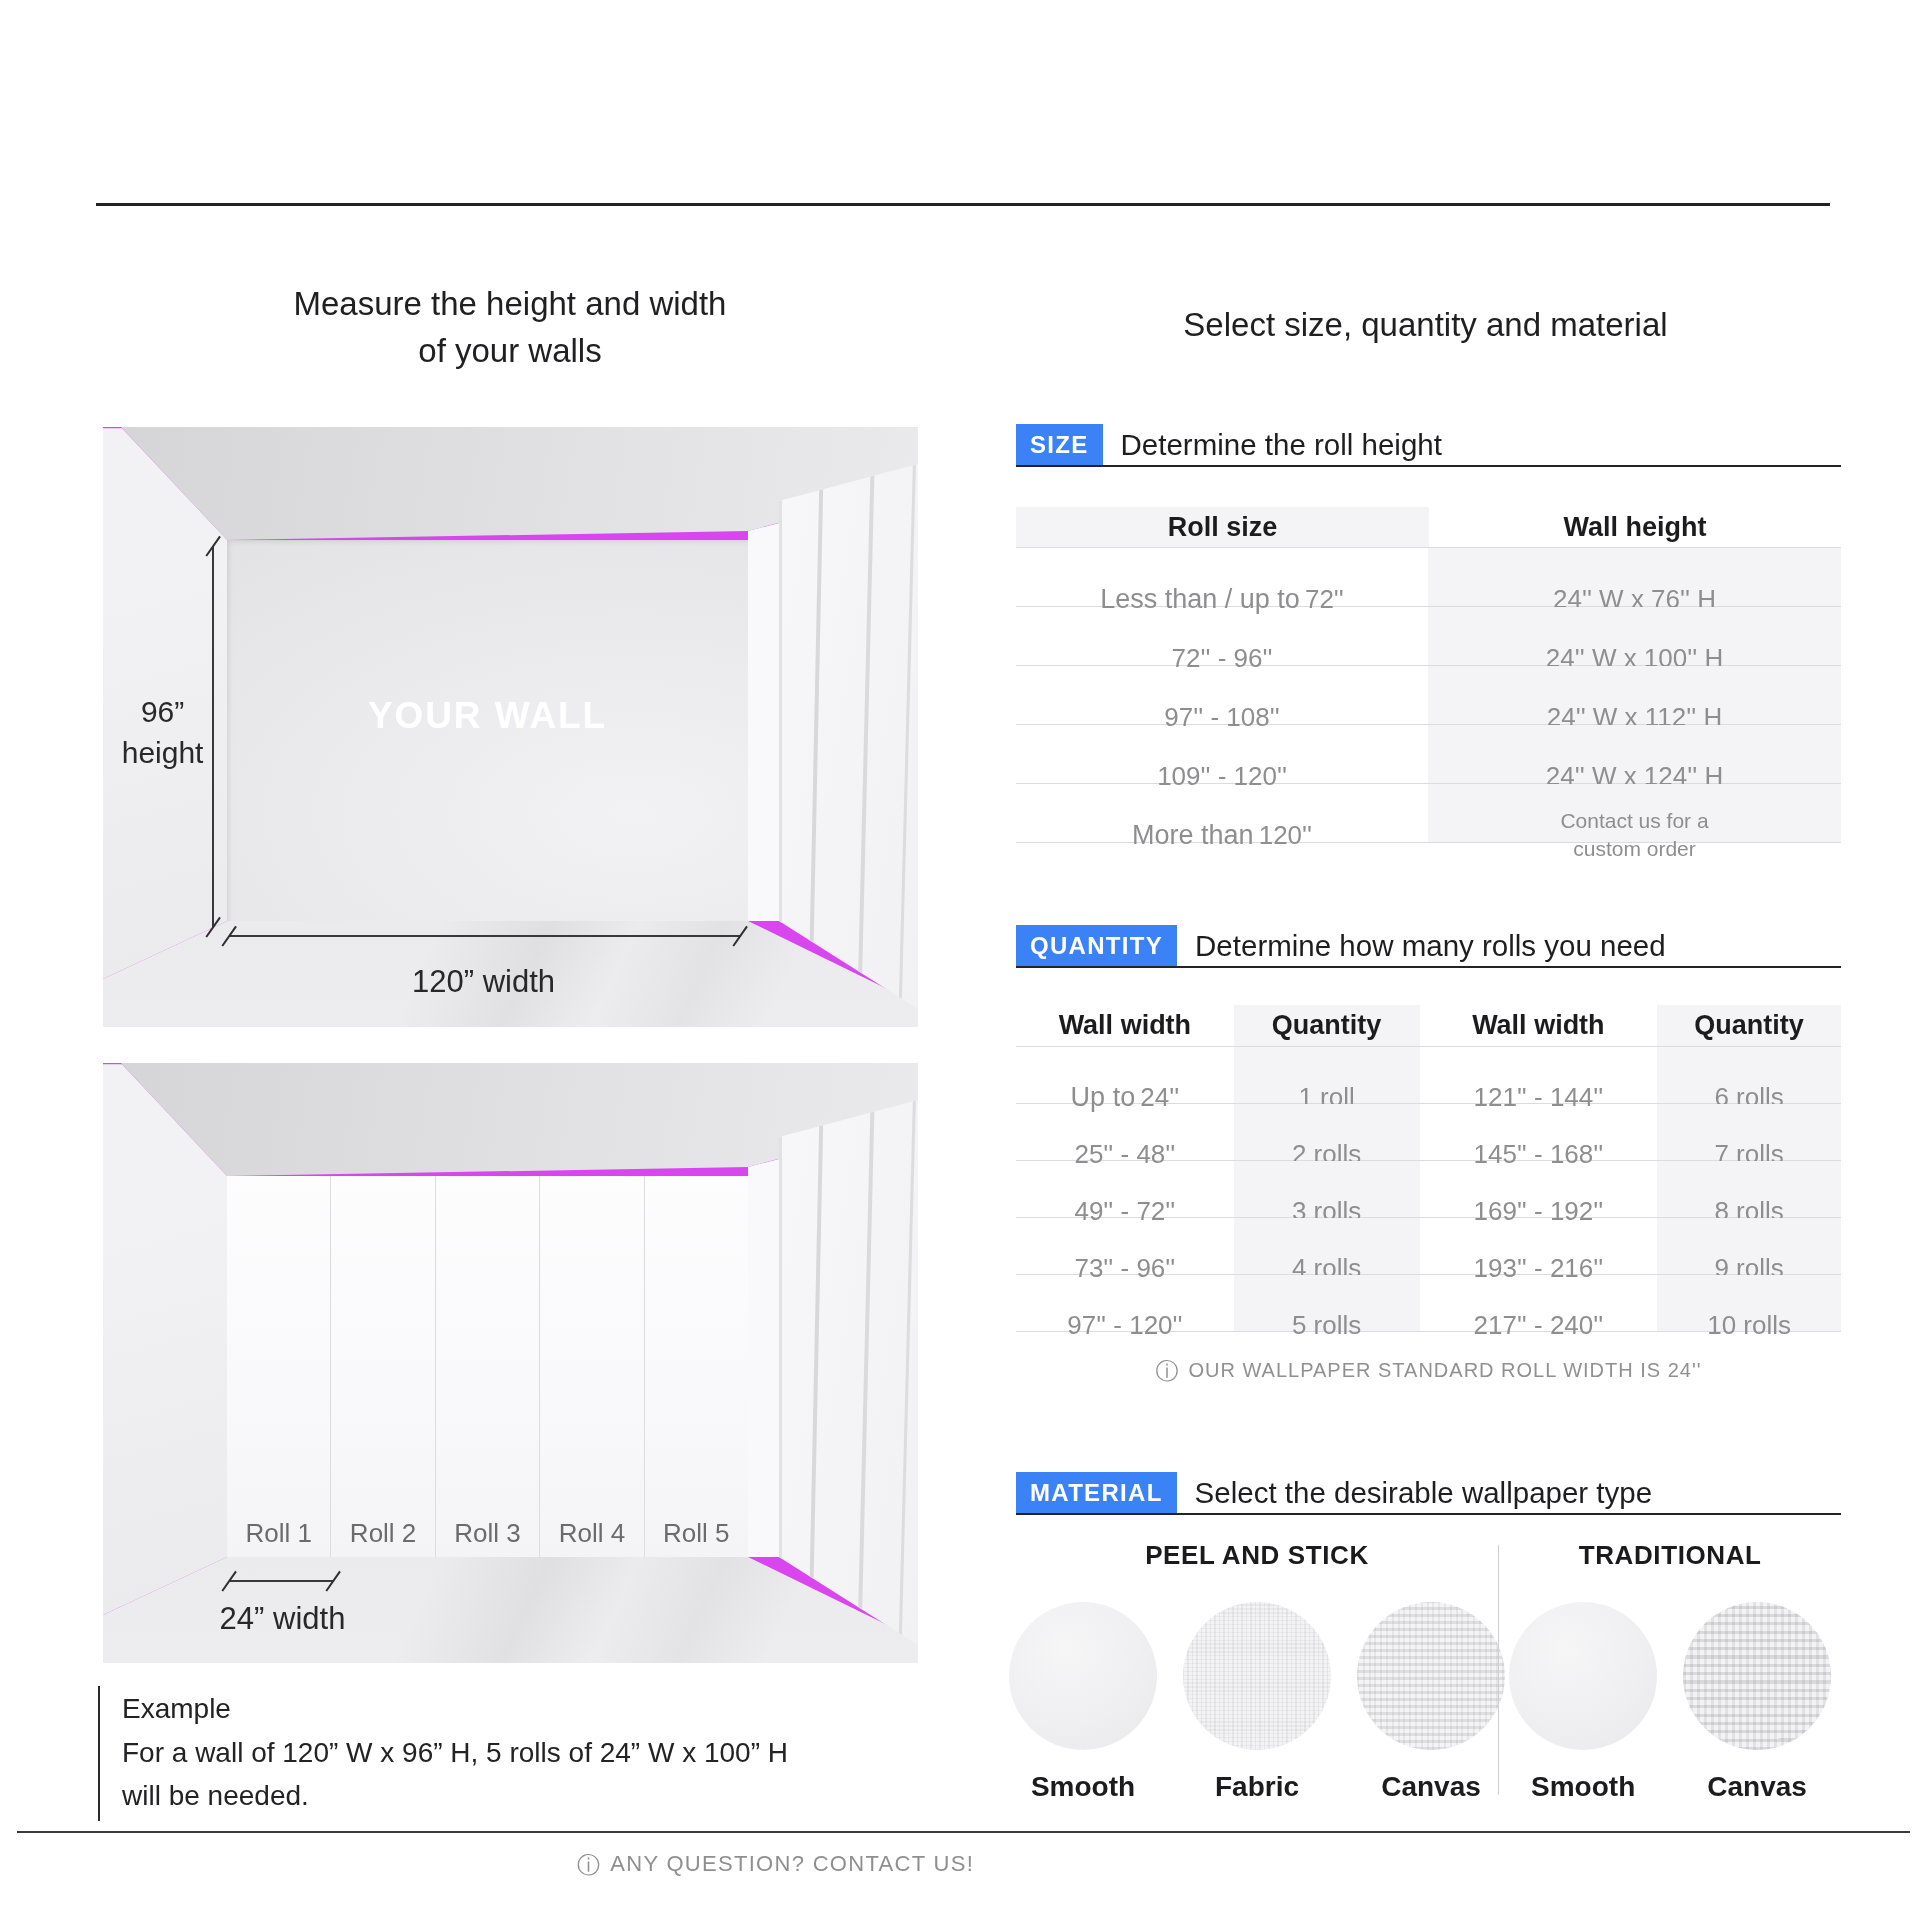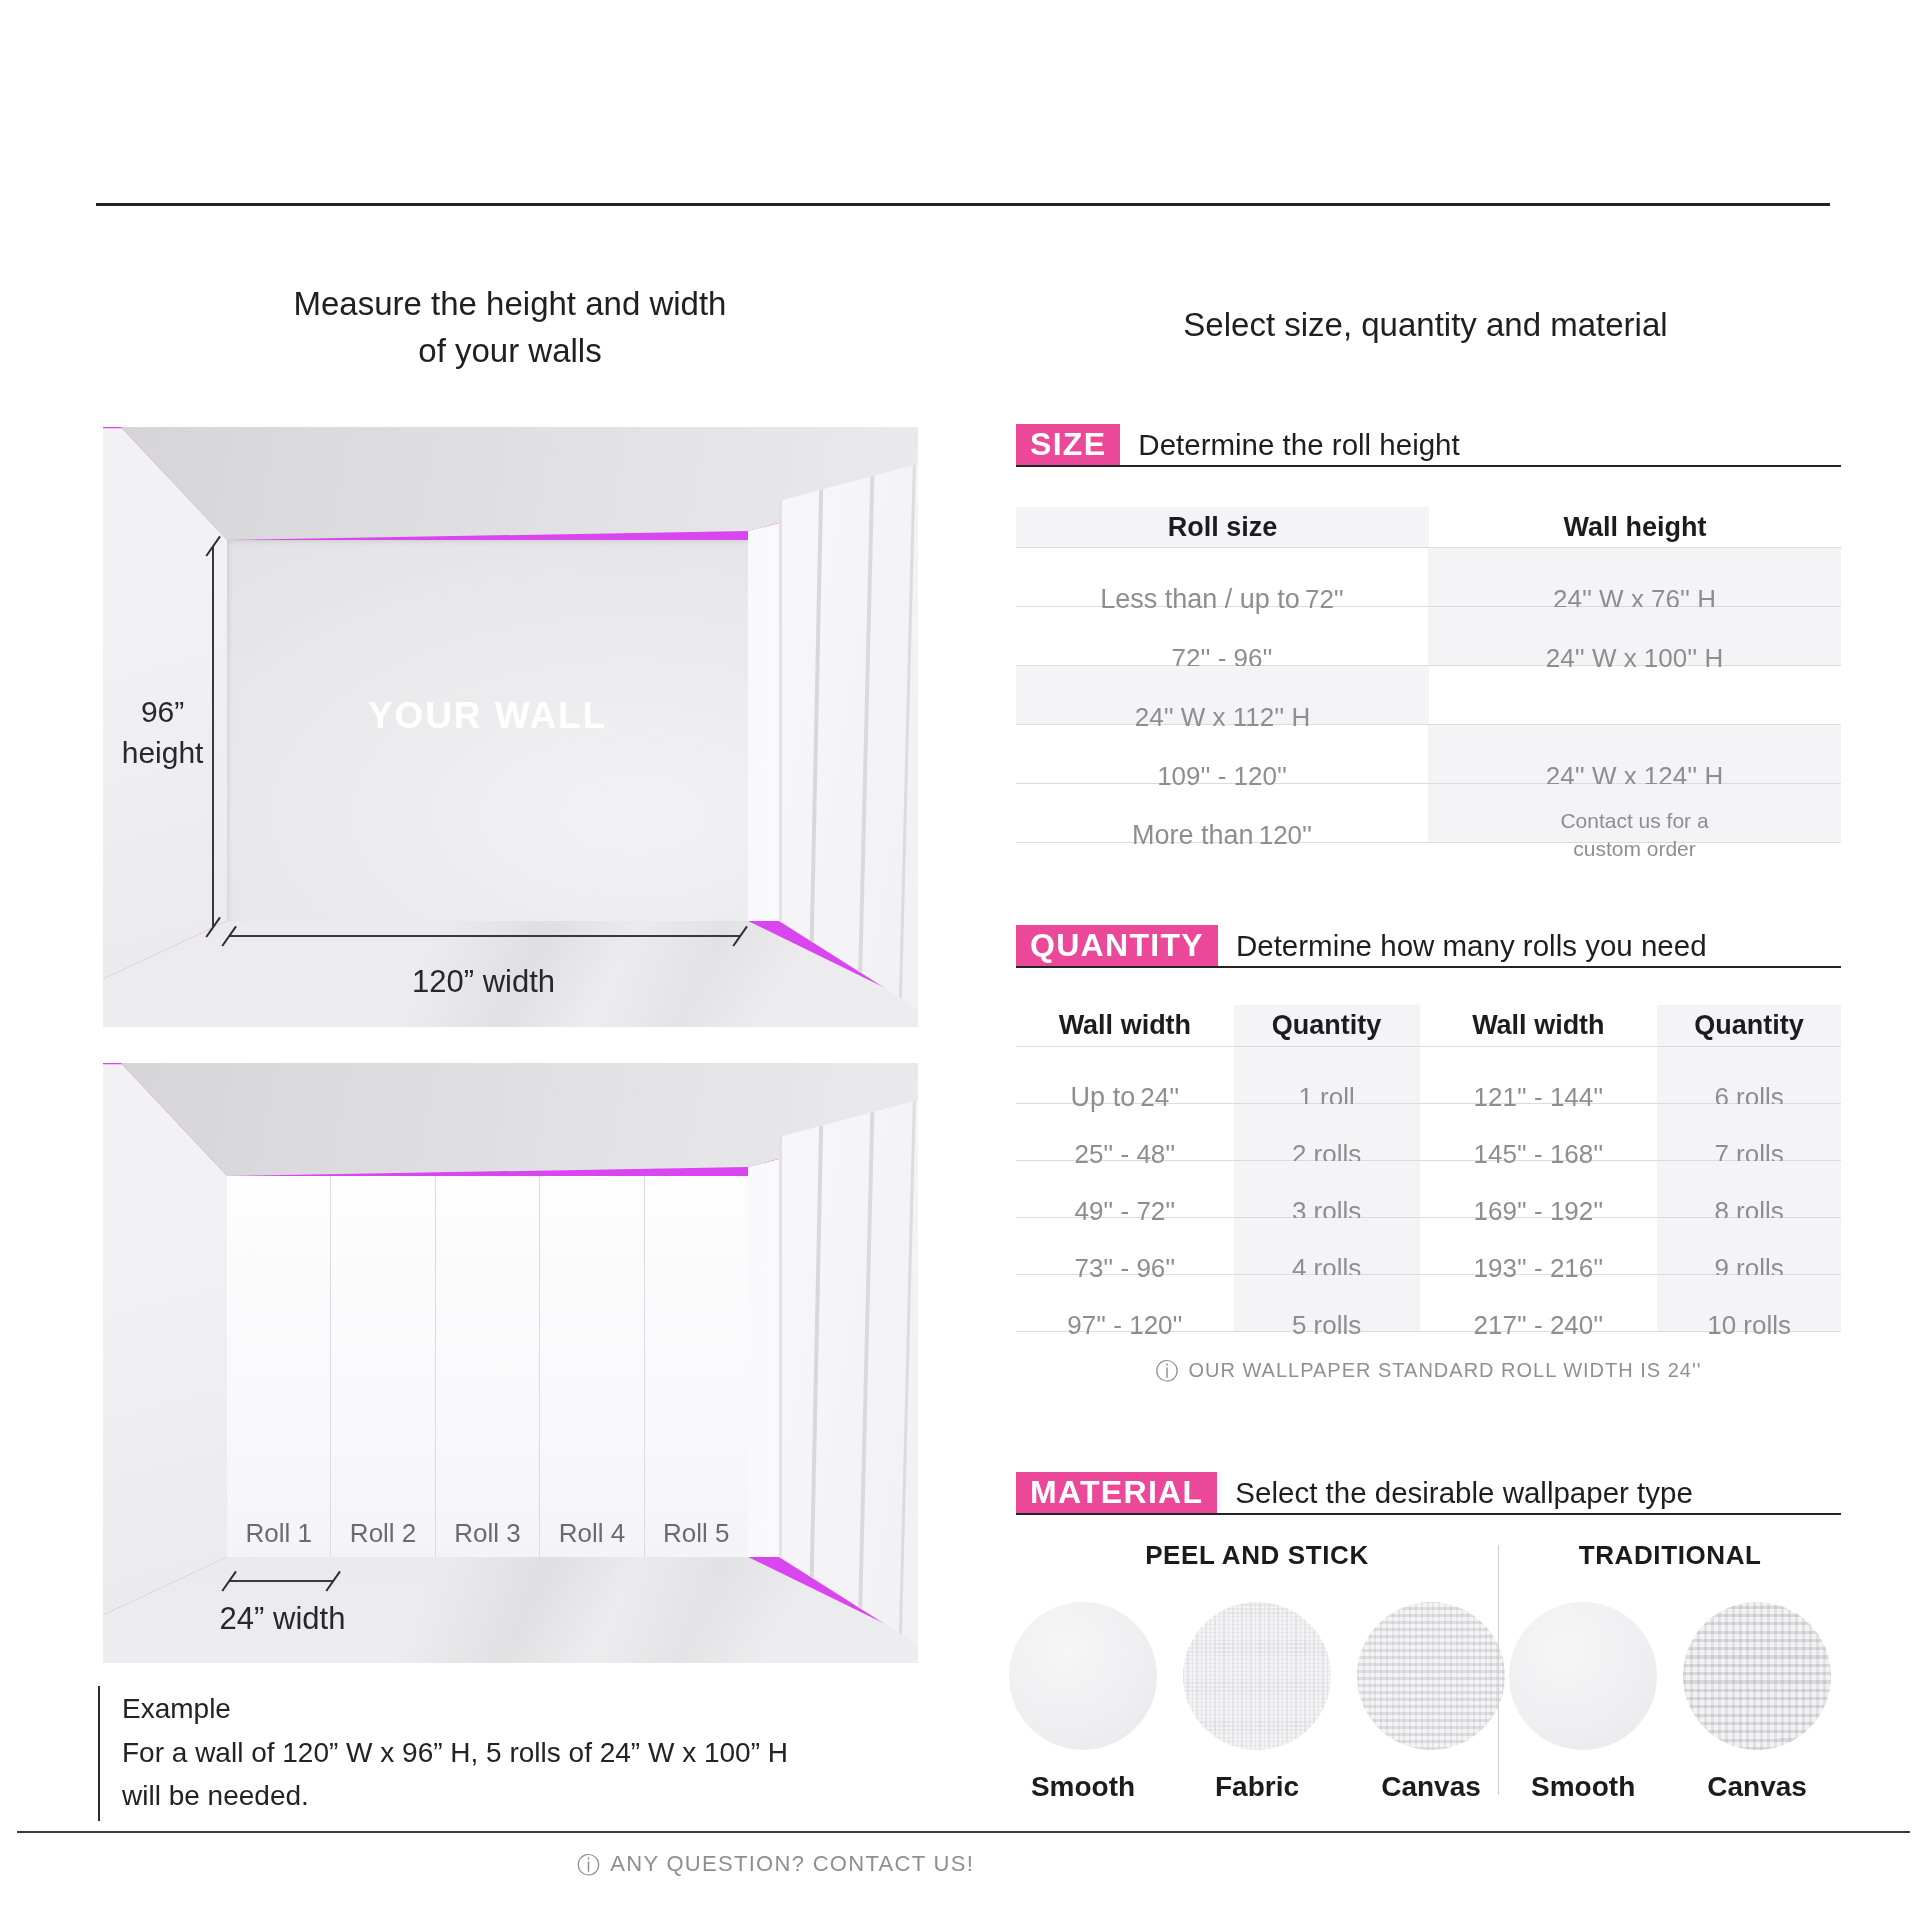--- a/index.html
+++ b/index.html
@@ -64,21 +64,21 @@
   .roll span{position:absolute;bottom:7.7px;left:0;width:100%;text-align:center;font-size:26px;color:#6b6b6d;}
 
   
   .example{position:absolute;left:98px;top:1686px;border-left:2.6px solid #2c2c2e;
     padding:1.3px 0 3.9px 22px;font-size:28px;line-height:1.55;color:#232325;}
 
   
   .sec-head{position:absolute;left:1016px;width:825px;height:41px;border-bottom:2.6px solid #242426;
     display:flex;align-items:stretch;}
   .sec-head.size{top:424px;} .sec-head.qty{top:925px;} .sec-head.mat{top:1472px;}
-  .badge{background:#ec4899;color:#ffffff;font-size:32px;font-weight:700;letter-spacing:1.3px;
+  .badge{background:#3b82f6;color:#ffffff;font-size:24px;font-weight:700;letter-spacing:1.3px;
     padding:12px 14px;display:flex;align-items:center;}
   .caption{font-size:29.5px;color:#1e1e20;display:flex;align-items:center;margin-left:18px;}
 
   .tbl{position:absolute;left:1016px;width:825px;}
   .size-table{top:507px;} .qty-table{top:1005px;}
   .t-row{display:flex;border-bottom:1.3px solid #dcdcde;}
   .h62{height:40px;} .h91{height:58px;} .h64{height:41px;} .h88{height:56px;}
   .cell{display:flex;align-items:center;justify-content:center;text-align:center;}
   .gray-col{background:#f4f4f6;}
   .st-c1{width:412px;} .st-c2{width:413px;}
@@ -223,20 +223,23 @@
     </div>
     <div class="t-row h91">
       <div class="cell st-c1">
           <span class="val">72'' - 96''</span>
         </div>
       <div class="cell st-c2 gray-col">
           <span class="val">24'' W x 100'' H</span>
         </div>
     </div>
     <div class="t-row h91">
+      <div class="cell st-c1">
+          <span class="val">97'' - 108''</span>
+        </div>
       <div class="cell st-c2 gray-col">
           <span class="val">24'' W x 112'' H</span>
         </div>
     </div>
     <div class="t-row h91">
       <div class="cell st-c1">
           <span class="val">109'' - 120''</span>
         </div>
       <div class="cell st-c2 gray-col">
           <span class="val">24'' W x 124'' H</span>

